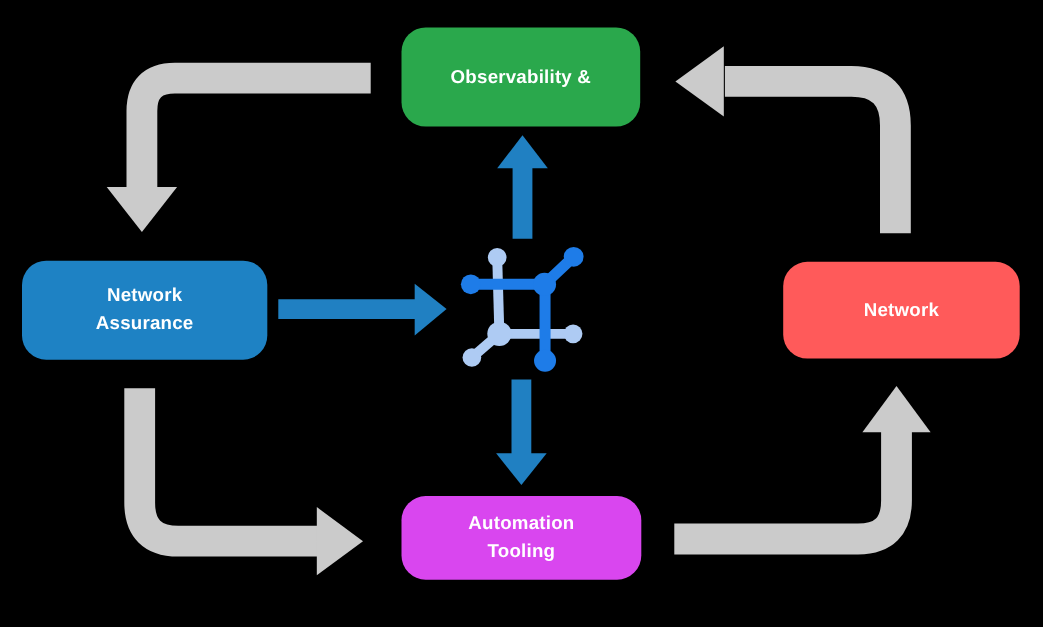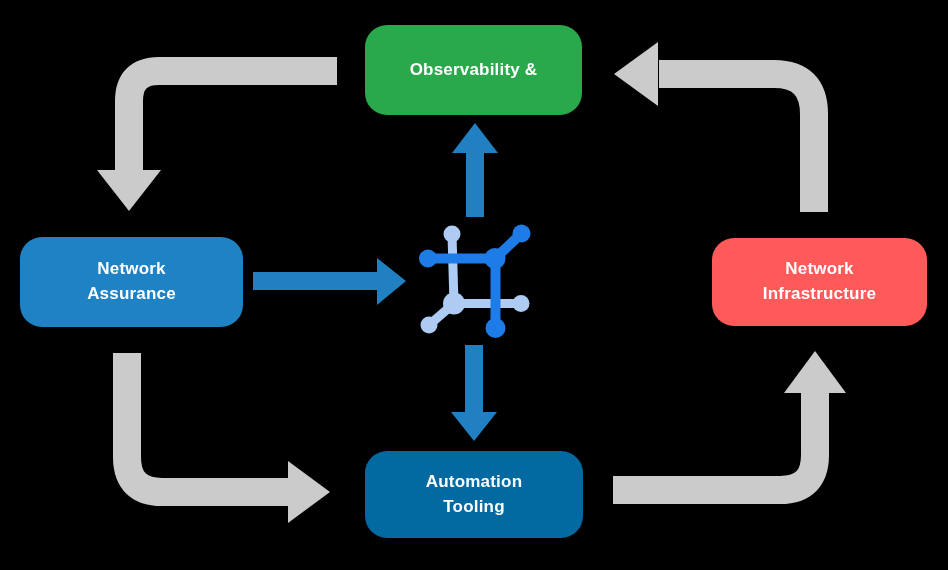--- a/index.html
+++ b/index.html
@@ -10,21 +10,21 @@
   .layer{position:absolute;left:0;top:0;width:948px;height:570px;}
   .node{
     position:absolute;border-radius:22px;color:#ffffff;
     display:flex;flex-direction:column;align-items:center;justify-content:center;
     text-align:center;font-size:17px;font-weight:600;line-height:1.45;letter-spacing:.2px;
   }
   .node span{display:block;}
   .node-observability{left:365px;top:25px;width:217px;height:90px;background:#2AA84C;}
   .node-operations{left:20px;top:237px;width:223px;height:90px;background:#1E82C4;}
   .node-infrastructure{left:712px;top:238px;width:215px;height:88px;background:#FF5A5A;}
-  .node-automation{left:365px;top:451px;width:218px;height:87px;background:#0369a1;}
+  .node-automation{left:365px;top:451px;width:218px;height:76px;background:#d946ef;}
 </style>
 </head>
 <body>
 
 <div class="canvas">
 
   <svg class="layer" viewBox="0 0 948 570" aria-hidden="true">
 
     <g>
       <path d="M 337 71 L 159 71 Q 129 71 129 101 L 129 172" fill="none" stroke="#CBCBCB" stroke-width="28"></path>
@@ -84,21 +84,20 @@
     <span>Observability &amp;</span>
   </div>
 
   <div class="node node-operations">
     <span>Network</span>
     <span>Assurance</span>
   </div>
 
   <div class="node node-infrastructure">
     <span>Network</span>
-    <span>Infrastructure</span>
   </div>
 
   <div class="node node-automation">
     <span>Automation</span>
     <span>Tooling</span>
   </div>
 
 </div>
 
 </body></html>

